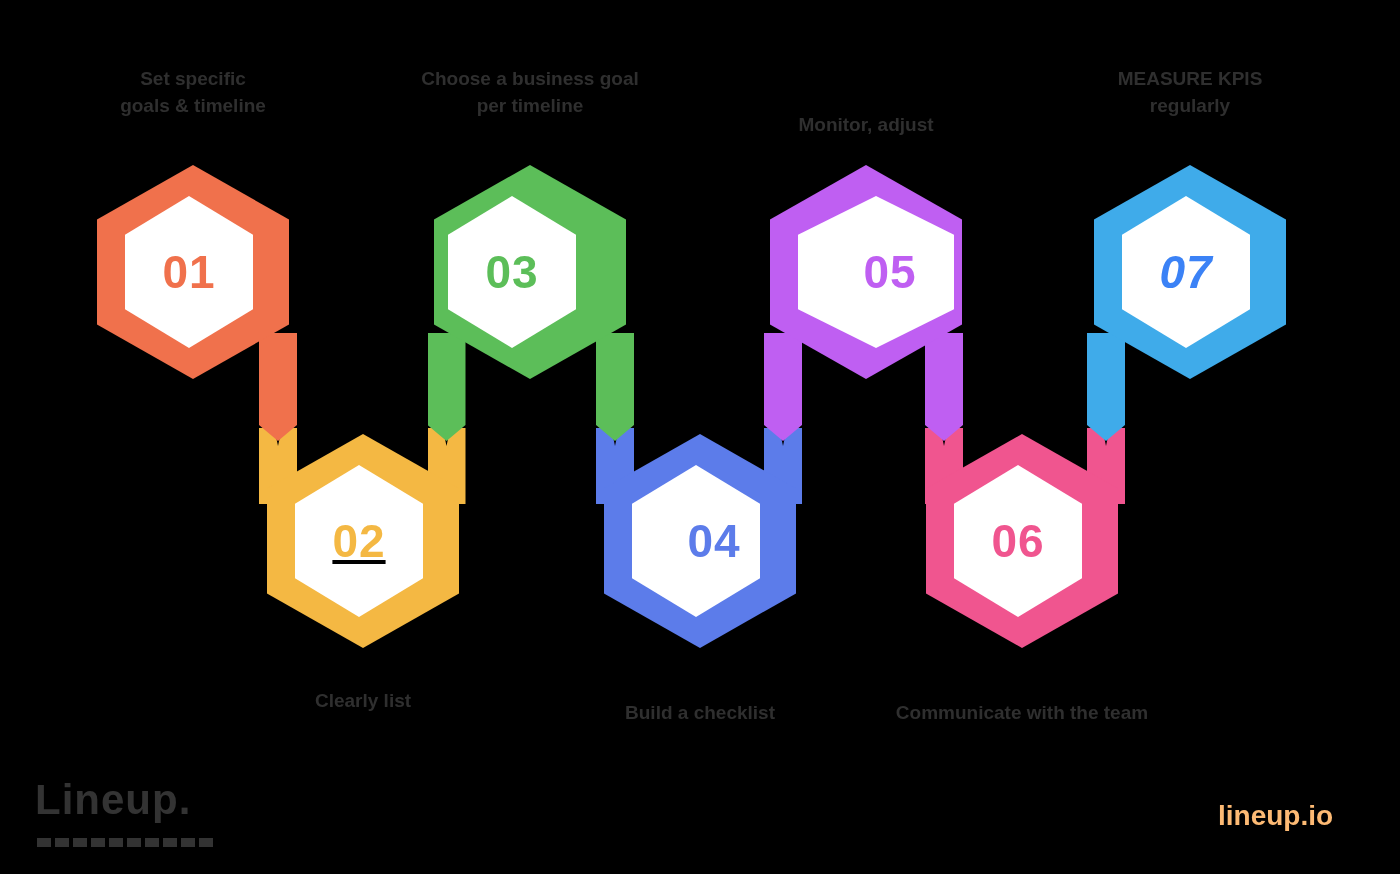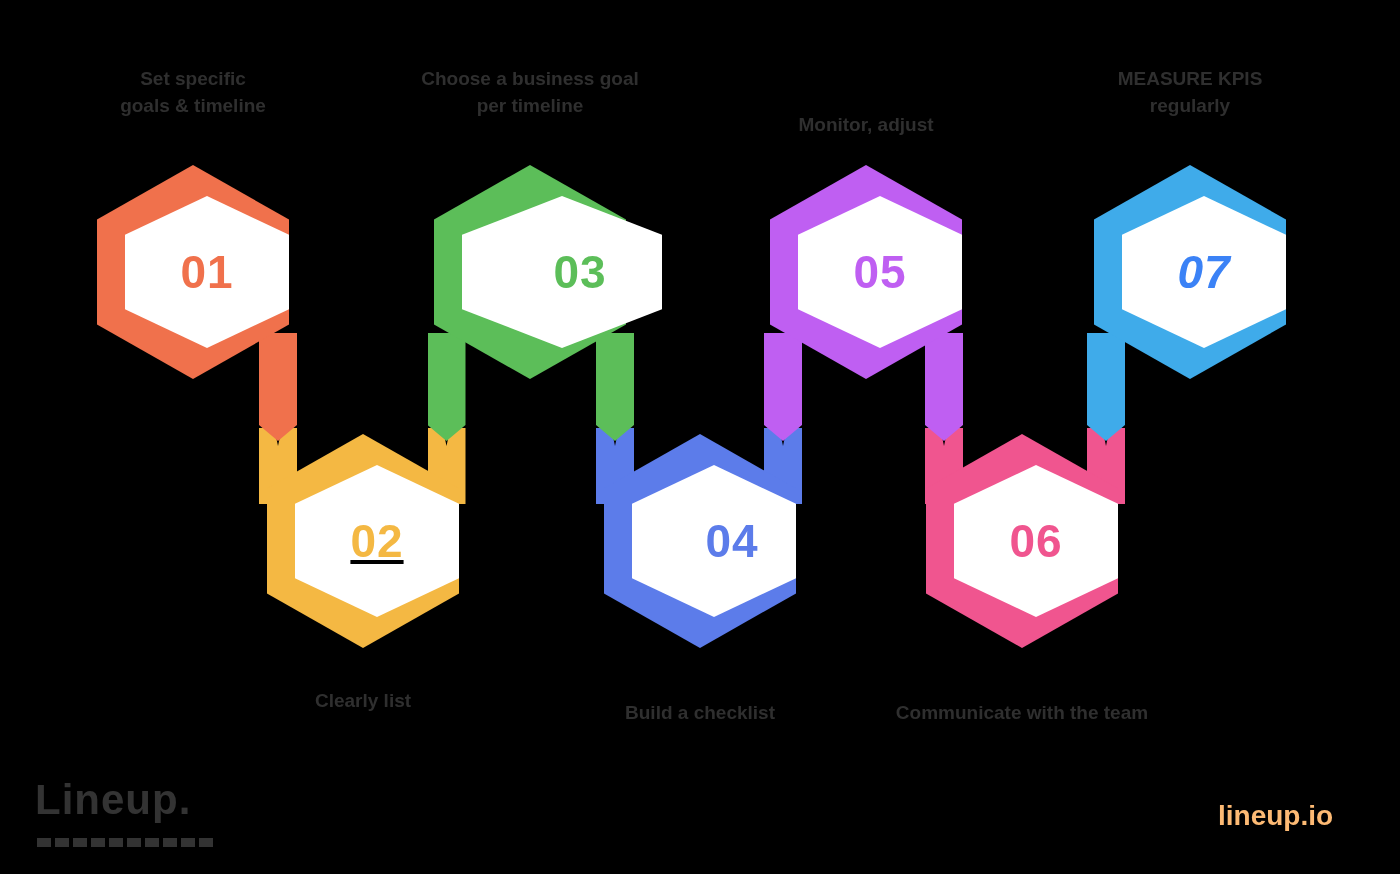--- a/index.html
+++ b/index.html
@@ -6,21 +6,21 @@
   #canvas{
     position:relative;width:1400px;height:874px;overflow:hidden;
     background:#000;
     font-family:"Liberation Sans","DejaVu Sans",sans-serif;
   }
   .hex-outer{
     position:absolute;width:192px;height:214px;z-index:2;
     clip-path:polygon(50% 0,100% 25.5%,100% 74.5%,50% 100%,0 74.5%,0 25.5%);
   }
   .hex-inner{
-    position:absolute;width:164px;height:152px;background:#fff;z-index:3;
+    position:absolute;width:128px;height:152px;background:#fff;z-index:3;
     clip-path:polygon(50% 0,100% 25.5%,100% 74.5%,50% 100%,0 74.5%,0 25.5%);
     display:flex;align-items:center;justify-content:center;
   }
   .hex-number{
     font-size:46px;font-weight:bold;letter-spacing:1px;
   }
   .ribbon{position:absolute;width:38px;z-index:1;}
   .ribbon-upper{
     top:333px;height:108px;
     clip-path:polygon(0 0,100% 0,100% calc(100% - 16px),50% 100%,0 calc(100% - 16px));
@@ -73,36 +73,36 @@
         <div>goals &amp; timeline</div>
       </div>
       <div class="hex-outer" style="left: 267px; top: 434px; background: rgb(244, 184, 67);"></div>
       <div class="hex-inner" style="left: 295px; top: 465px; text-decoration: underline;">
         <div class="hex-number" style="color: rgb(244, 184, 67);">02</div>
       </div>
       <div class="step-label" style="left: 363px; top: 688px;">
         <div>Clearly list</div>
       </div>
       <div class="hex-outer" style="left: 434px; top: 165px; background: rgb(92, 190, 89);"></div>
-      <div class="hex-inner" style="left: 462px; top: 196px; padding-left: 36px;">
+      <div class="hex-inner" style="left: 448px; top: 196px;">
         <div class="hex-number" style="color: rgb(92, 190, 89);">03</div>
       </div>
       <div class="step-label" style="left: 530px; top: 66px;">
         <div>Choose a business goal</div>
         <div>per timeline</div>
       </div>
       <div class="hex-outer" style="left: 604px; top: 434px; background: rgb(92, 124, 234);"></div>
       <div class="hex-inner" style="left: 632px; top: 465px;">
         <div class="hex-number" style="color: rgb(92, 124, 234); margin-left: 36px;">04</div>
       </div>
       <div class="step-label" style="left: 700px; top: 700px;">
         <div>Build a checklist</div>
       </div>
       <div class="hex-outer" style="left: 770px; top: 165px; background: rgb(191, 95, 242);"></div>
-      <div class="hex-inner" style="left: 798px; top: 196px;">
+      <div class="hex-inner" style="left: 798px; top: 196px; padding-left: 28px;">
         <div class="hex-number" style="color: rgb(191, 95, 242);">05</div>
       </div>
       <div class="step-label" style="left: 866px; top: 84px; margin-top: 28px;">
         <div>Monitor, adjust</div>
       </div>
       <div class="hex-outer" style="left: 926px; top: 434px; background: rgb(240, 85, 143);"></div>
       <div class="hex-inner" style="left: 954px; top: 465px;">
         <div class="hex-number" style="color: rgb(240, 85, 143);">06</div>
       </div>
       <div class="step-label" style="left: 1022px; top: 700px;">

